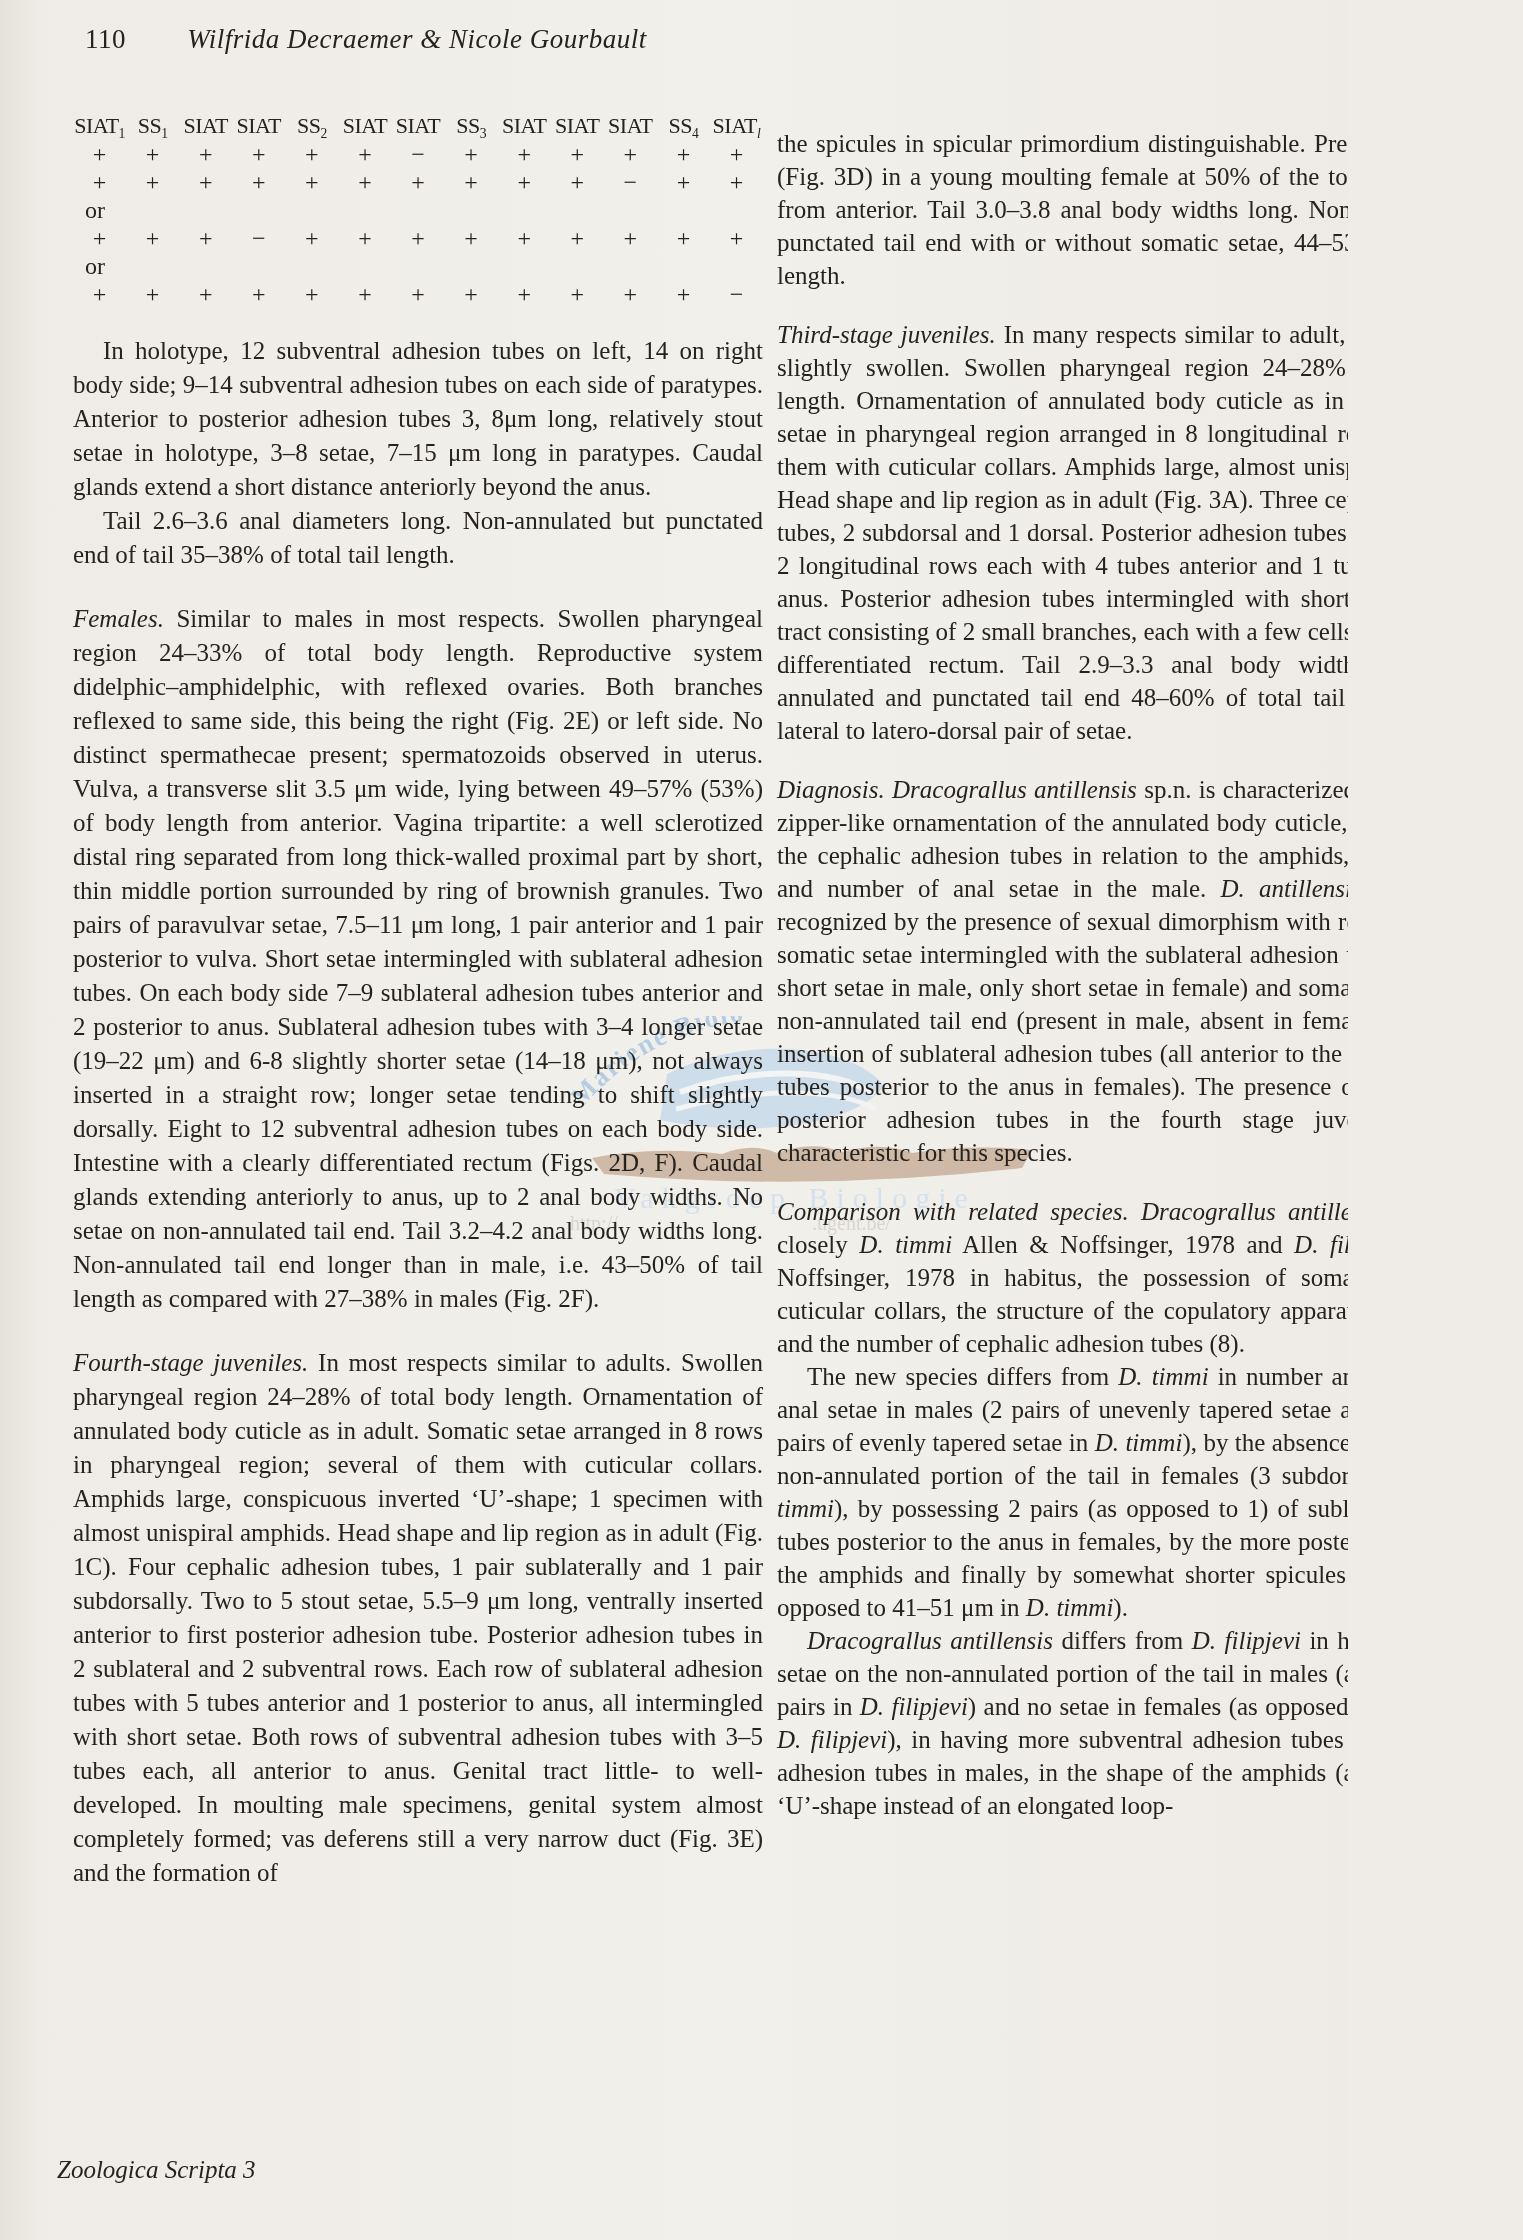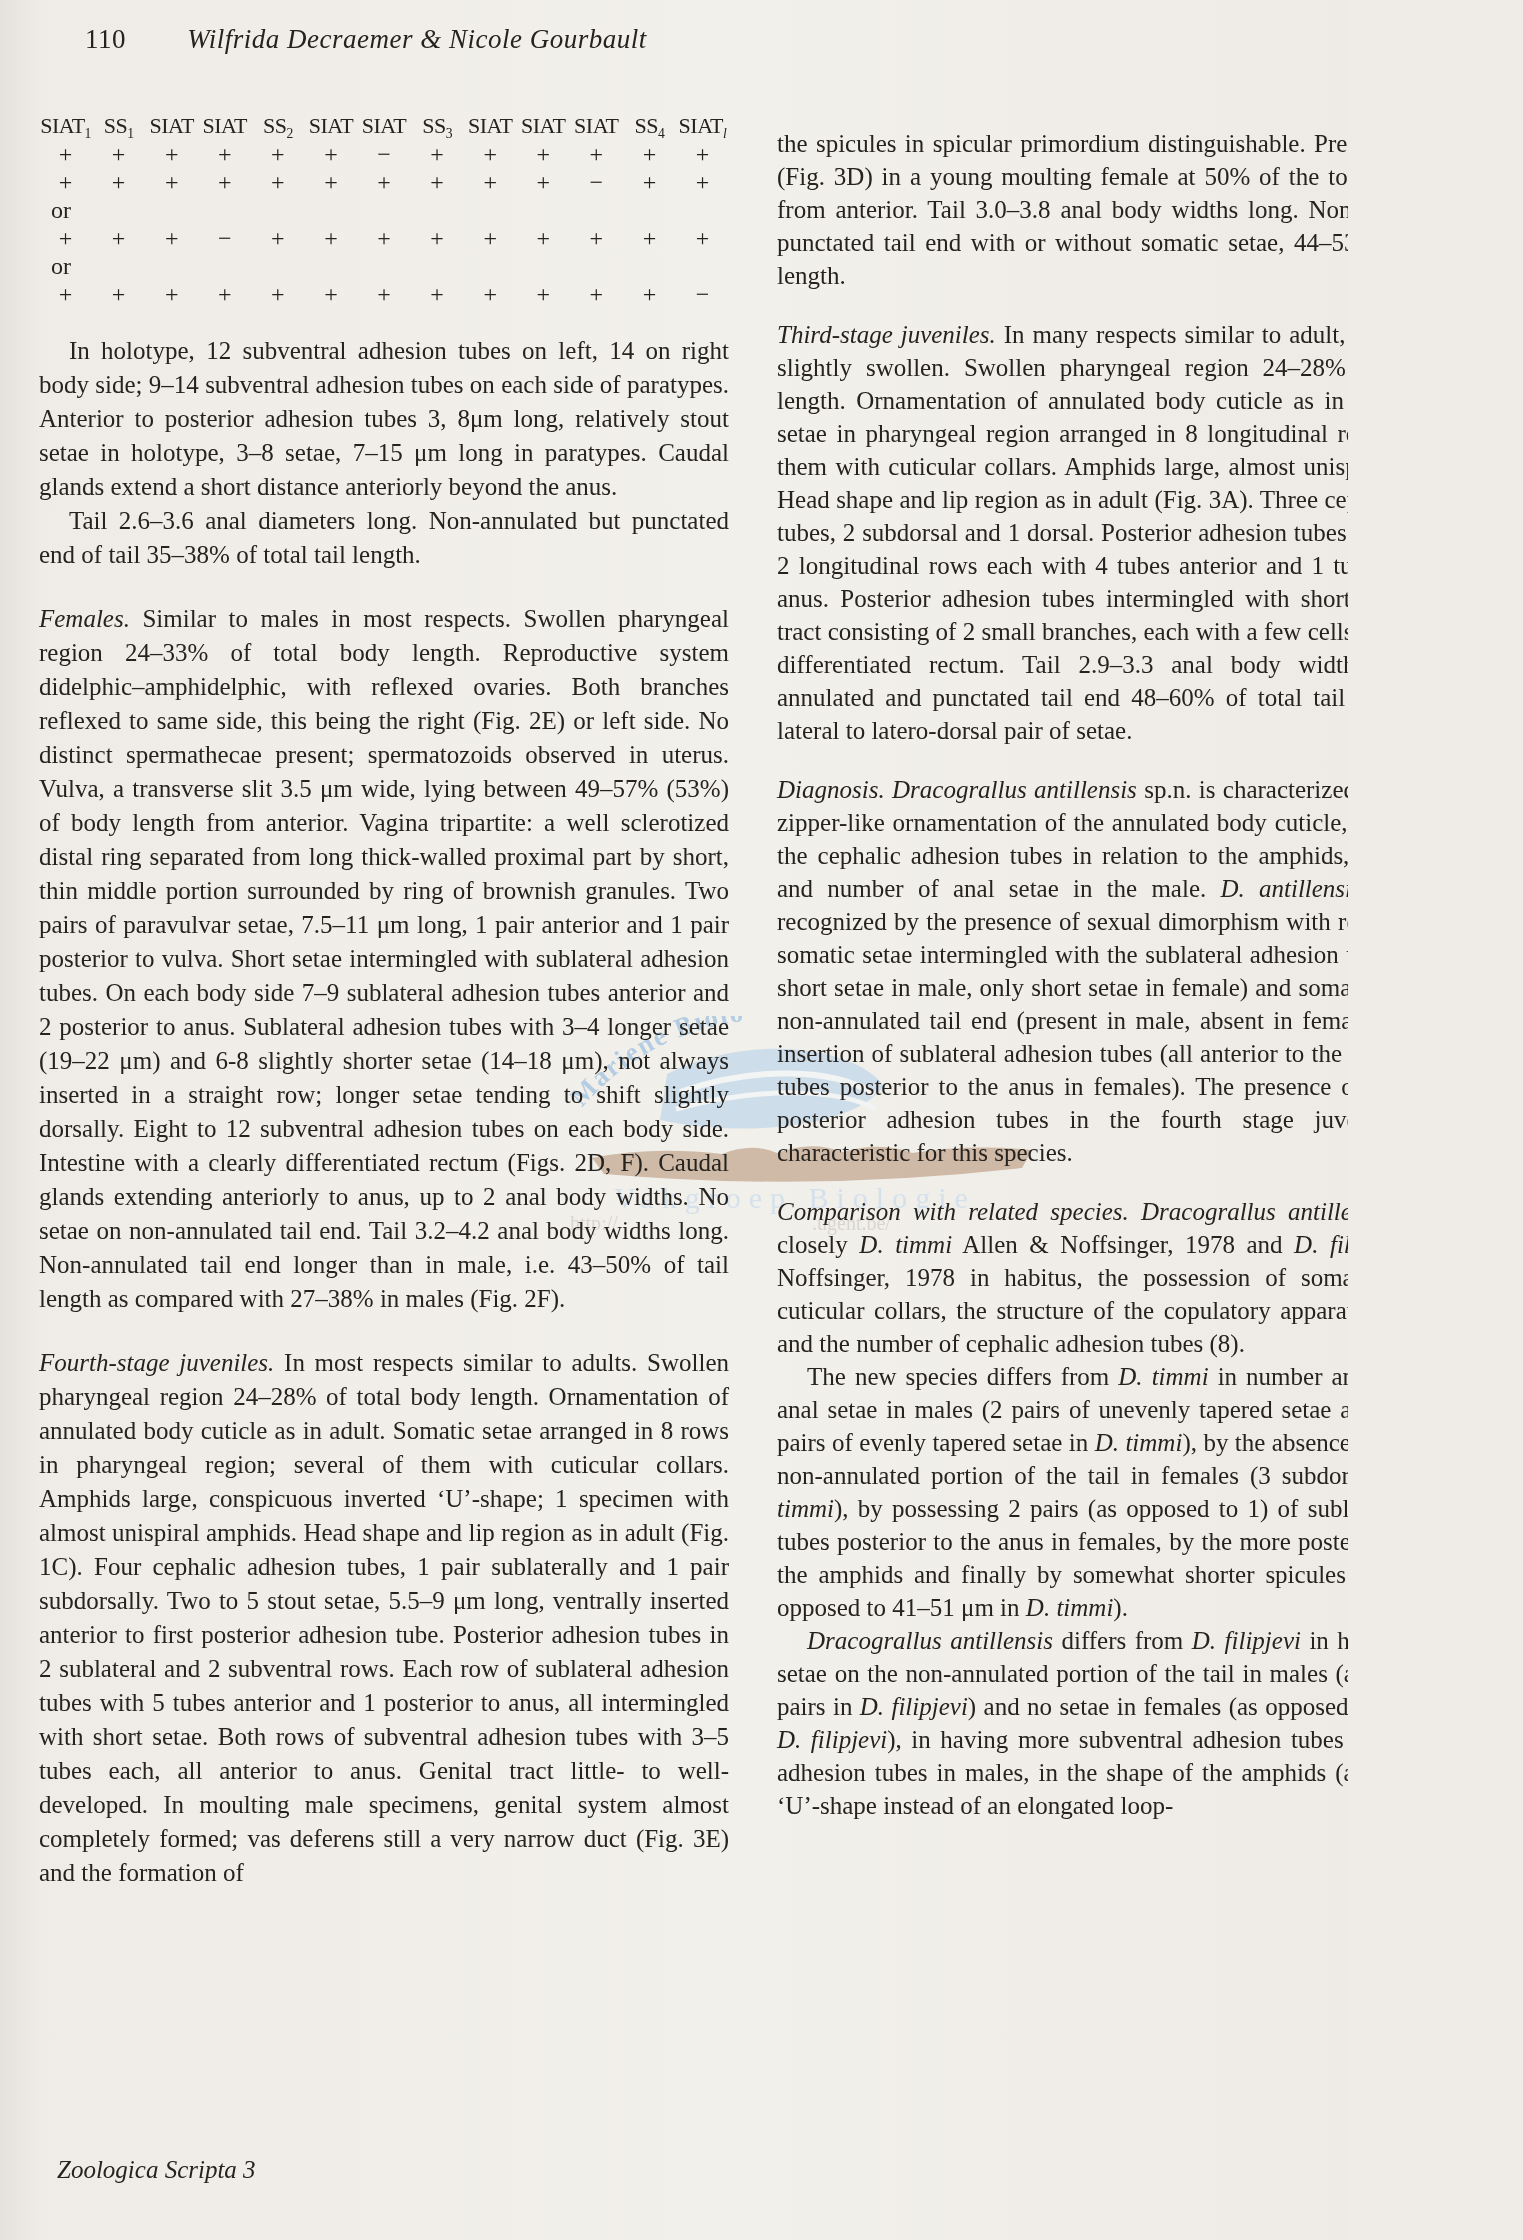--- a/index.html
+++ b/index.html
@@ -6,21 +6,21 @@
   .page{
     position:relative;width:1348px;height:2240px;overflow:hidden;
     background:linear-gradient(90deg,#e5e2dc 0%,#efece7 3%,#f2f0eb 55%,#eeebe6 100%);
     font-family:"Liberation Serif","DejaVu Serif",serif;
     color:#26231f;
   }
   .runhead{position:absolute;top:24px;left:85px;font-size:27px;letter-spacing:.5px;}
   .runhead .pgnum{display:inline-block;min-width:95px;}
   .runhead .authors{font-style:italic;}
   .col{position:absolute;text-align:justify;hyphens:auto;-webkit-hyphens:auto;}
-  .col-left{left:39px;top:112px;width:690px;font-size:25px;line-height:34px;}
+  .col-left{left:73px;top:112px;width:690px;font-size:25px;line-height:34px;}
   .col-right{left:777px;top:127px;width:726px;font-size:25px;line-height:33px;}
   .col p{margin:0;}
   .indent{text-indent:30px;}
   .sect-l{margin-top:30px !important;}
   .sect-r{margin-top:26px !important;}
   .it{font-style:italic;}
   
   .adh-table{margin:0 0 26px 0;font-size:24px;line-height:28px;}
   .trow{display:flex;}
   .tcell{flex:1 1 0;text-align:center;}

